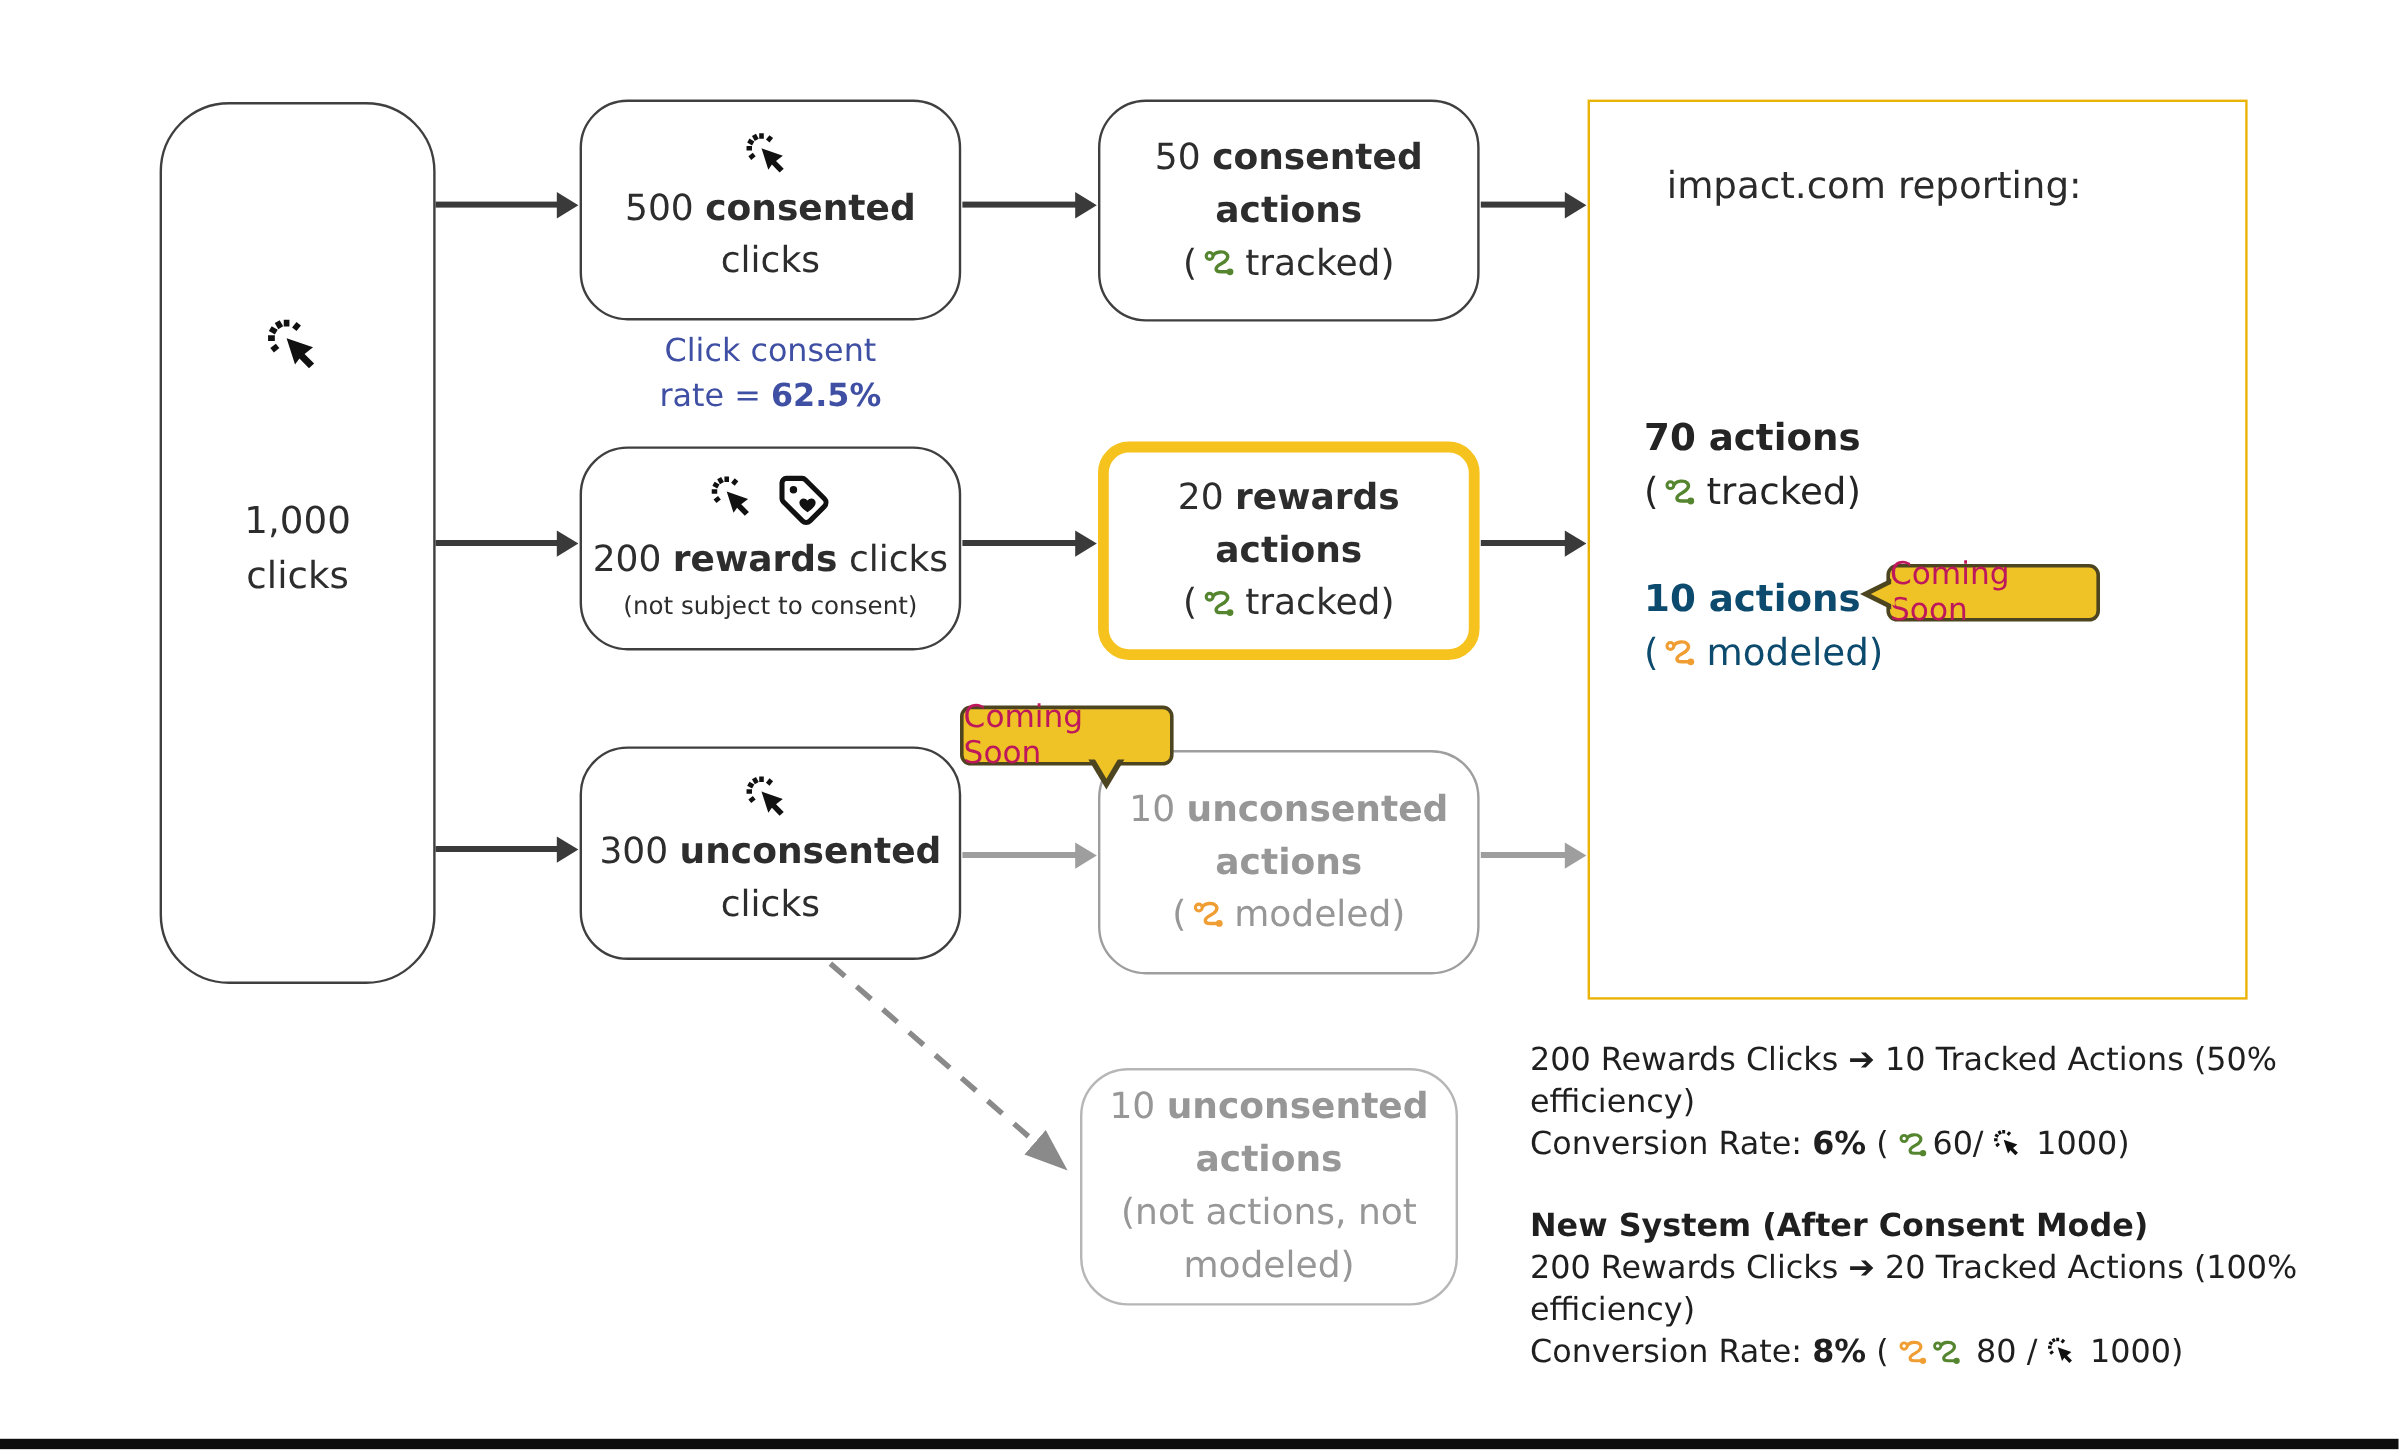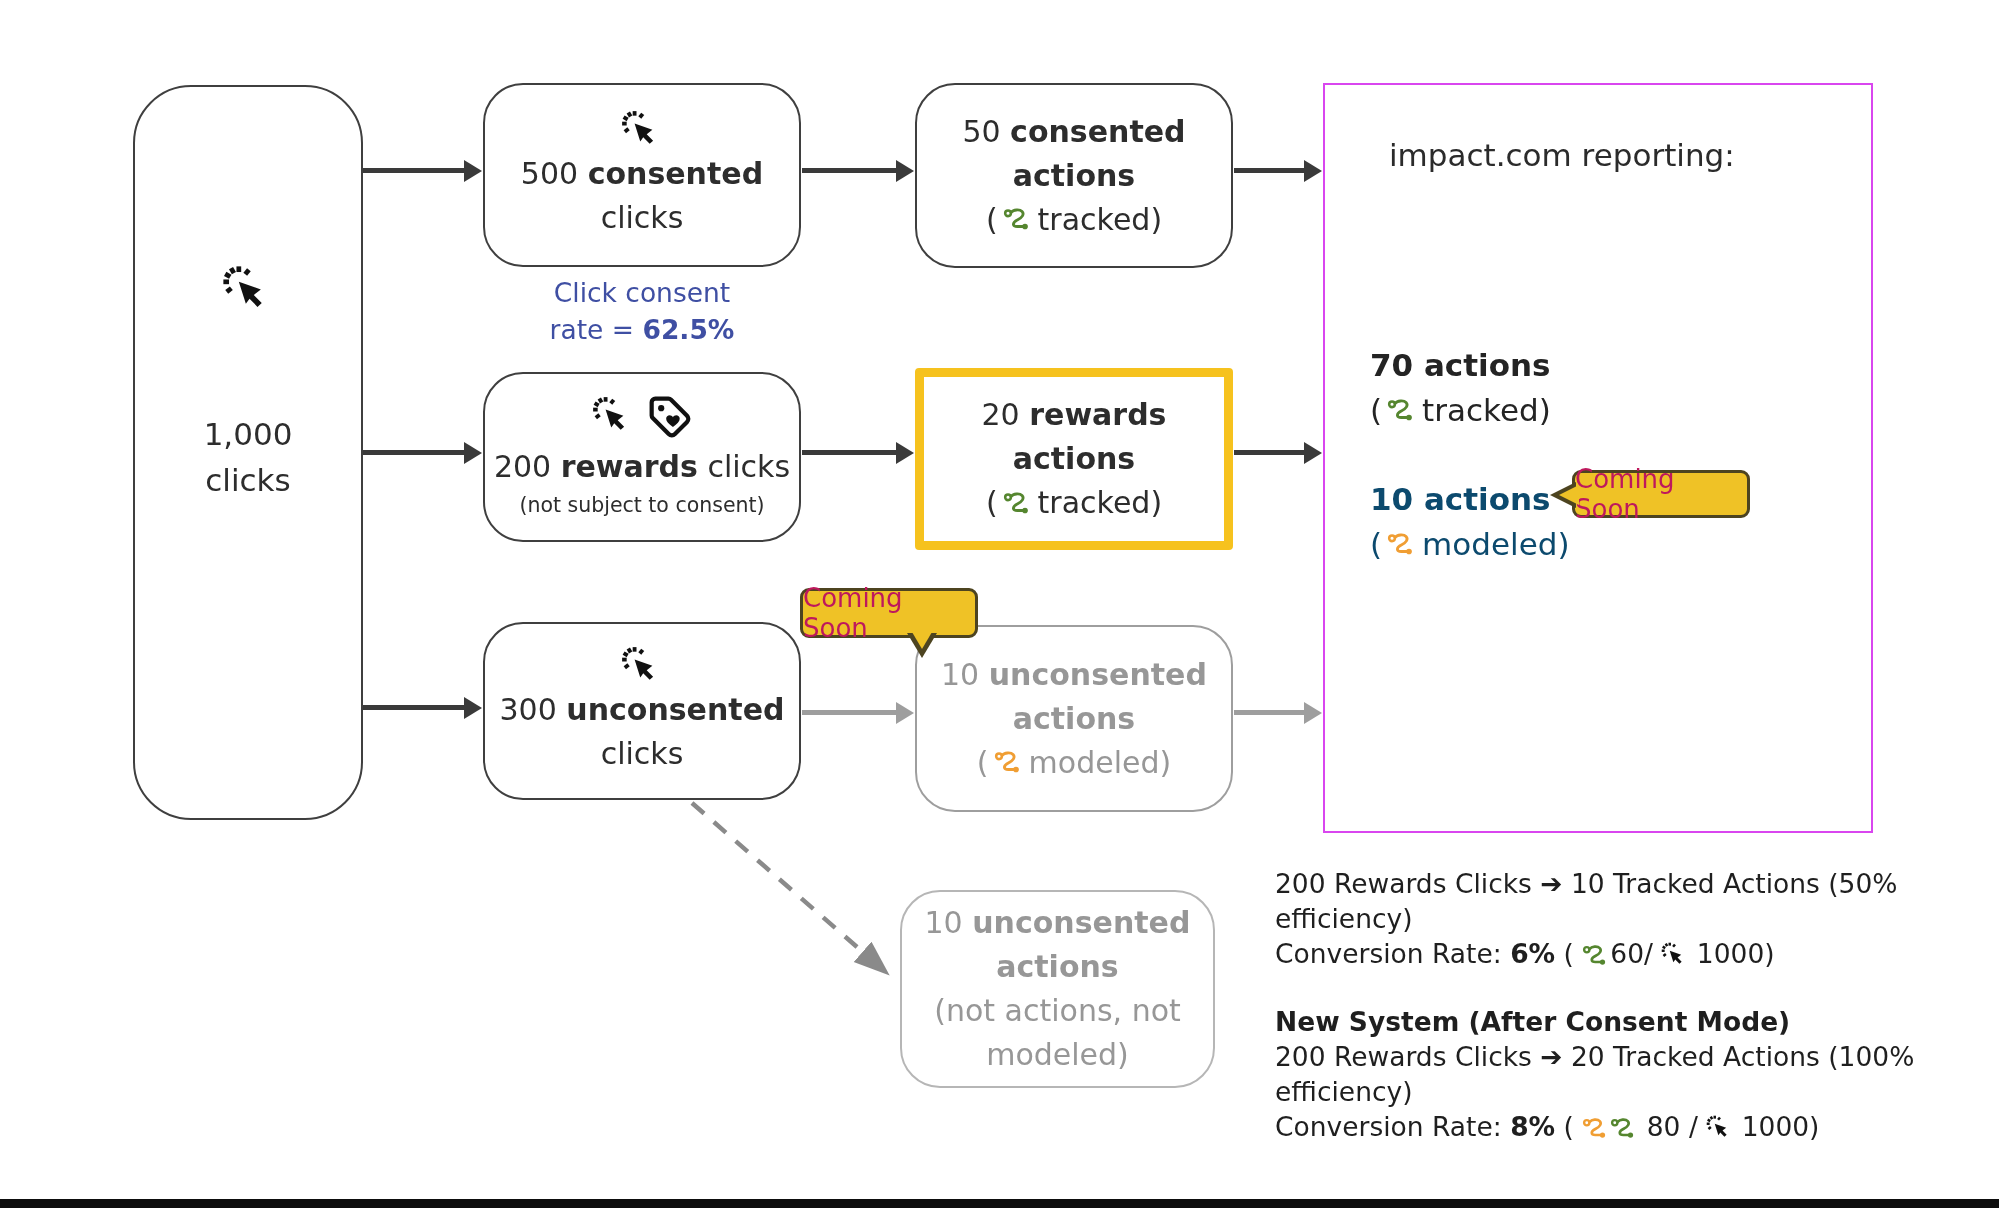--- a/index.html
+++ b/index.html
@@ -6,21 +6,21 @@
   html,body { background:#ffffff; }
   body { font-family:"DejaVu Sans","Liberation Sans",sans-serif; color:#2d2d2d; }
   #stage { position:relative; width:1999px; height:1208px; background:#ffffff; overflow:hidden; }
 
   .box { position:absolute; background:#fff; border:2px solid #3f3f3f; border-radius:40px;
          display:flex; flex-direction:column; align-items:center; justify-content:center;
          text-align:center; font-size:30px; line-height:44px; color:#2d2d2d; }
   .box .b { font-weight:700; }
   .box.muted { border-color:#9e9e9e; color:#979797; }
   .box.muted-light { border-color:#b6b6b6; color:#979797; }
-  .box.highlight { border:9px solid #f6c21e; border-radius:4px; }
+  .box.highlight { border:9px solid #f6c21e; border-radius:26px; }
 
   .source { left:133px; top:85px; width:230px; height:735px; border-radius:58px; justify-content:flex-start; }
   .source .src-icon { margin-top:178px; }
   .source .src-text { margin-top:94px; font-size:31px; line-height:46px; }
 
   .bxA { left:483px; top:83px;  width:318px; height:184px; }
   .bxB { left:483px; top:372px; width:318px; height:170px; }
   .bxC { left:483px; top:622px; width:318px; height:178px; }
   .bxD { left:915px; top:83px;  width:318px; height:185px; }
   .bxE { left:915px; top:368px; width:318px; height:182px; }
@@ -30,21 +30,21 @@
   .note { font-size:20.5px; line-height:28px; margin-top:2px; }
   .icon-row { display:flex; align-items:center; gap:14px; margin-bottom:6px; }
 
   .paren-row { display:flex; align-items:center; justify-content:center; gap:5px; }
 
   .rate { position:absolute; left:483px; top:274px; width:318px; text-align:center;
           color:#3f4fa3; font-size:26.5px; line-height:37px; }
   .rate .b { font-weight:700; }
 
   .panel { position:absolute; left:1323px; top:83px; width:550px; height:750px;
-           background:#fff; border:2px solid #d946ef; }
+           background:#fff; border:2px solid #eab308; }
   .panel-title { position:absolute; left:64px; top:52px; font-size:31px; color:#2b2b2b; }
   .p-group { position:absolute; left:45px; font-size:31px; line-height:45px; }
   .p-tracked { top:258px; color:#242424; }
   .p-modeled { top:392px; color:#0c4a6e; }
   .p-count { font-weight:700; }
 
   .arrow { position:absolute; height:5px; }
   .arrow::after { content:""; position:absolute; right:-17px; top:50%; transform:translateY(-50%);
                   width:0; height:0; border-top:11px solid transparent; border-bottom:11px solid transparent;
                   border-left:18px solid #3a3a3a; }

